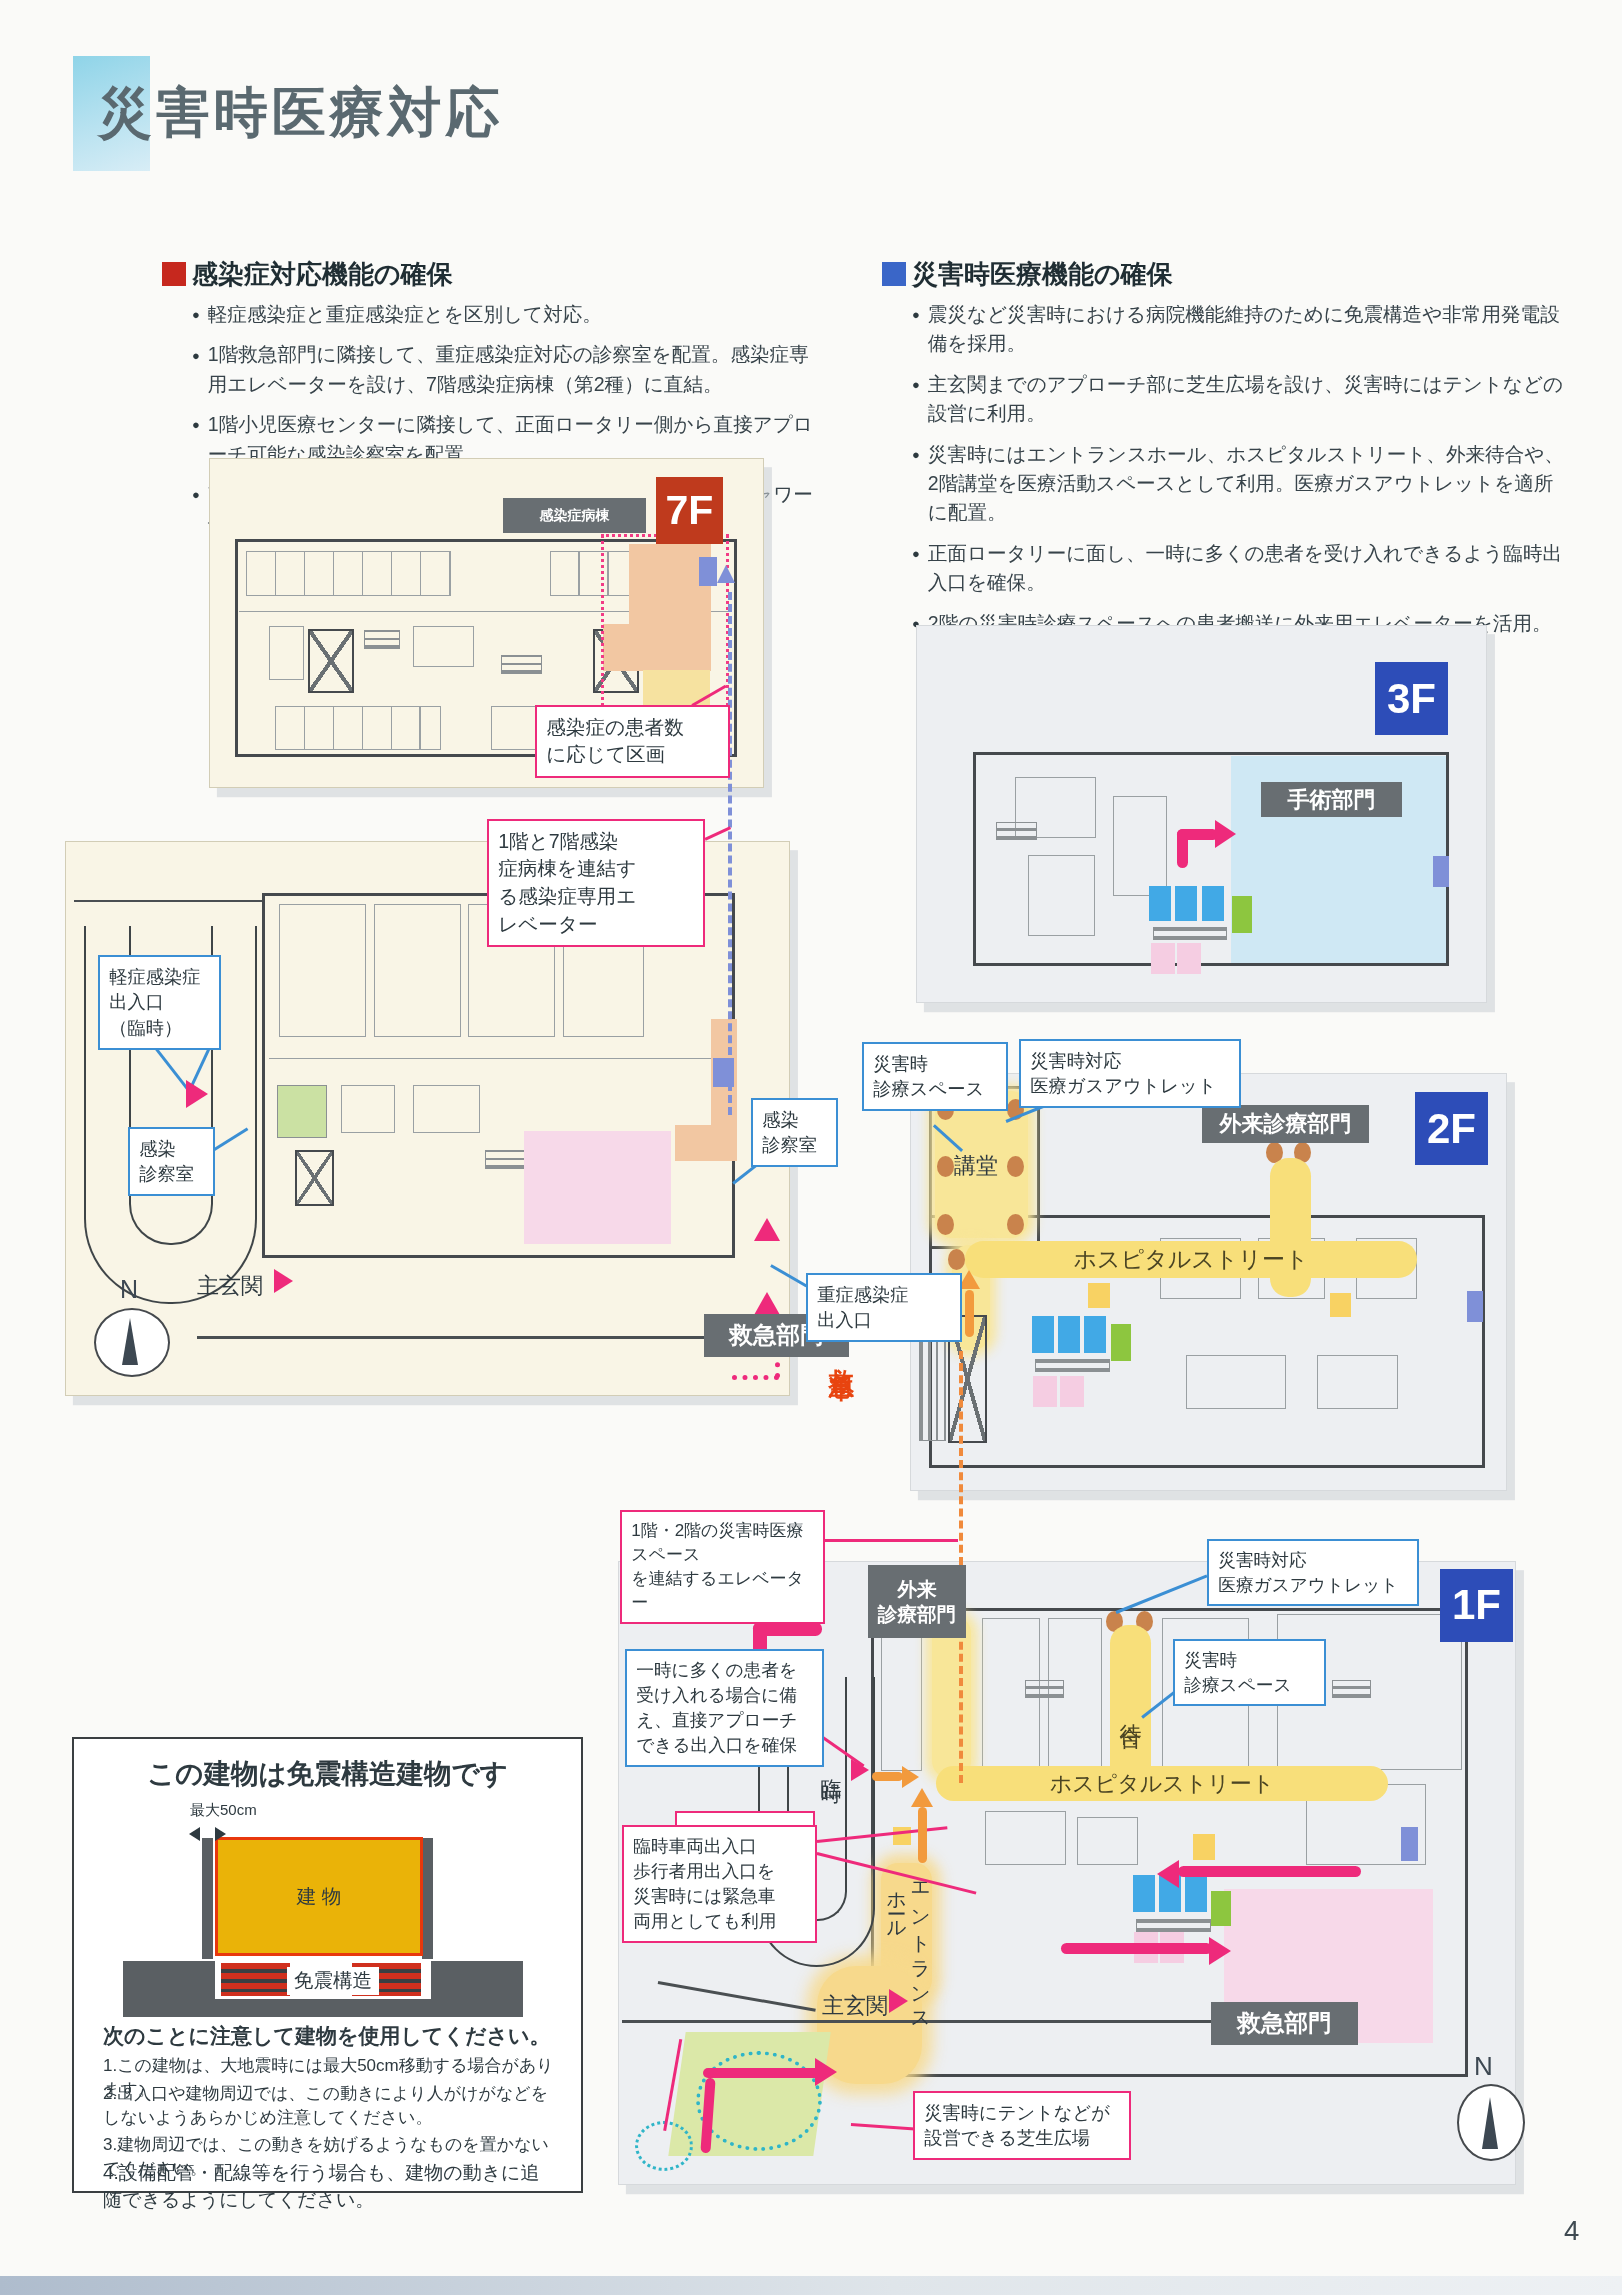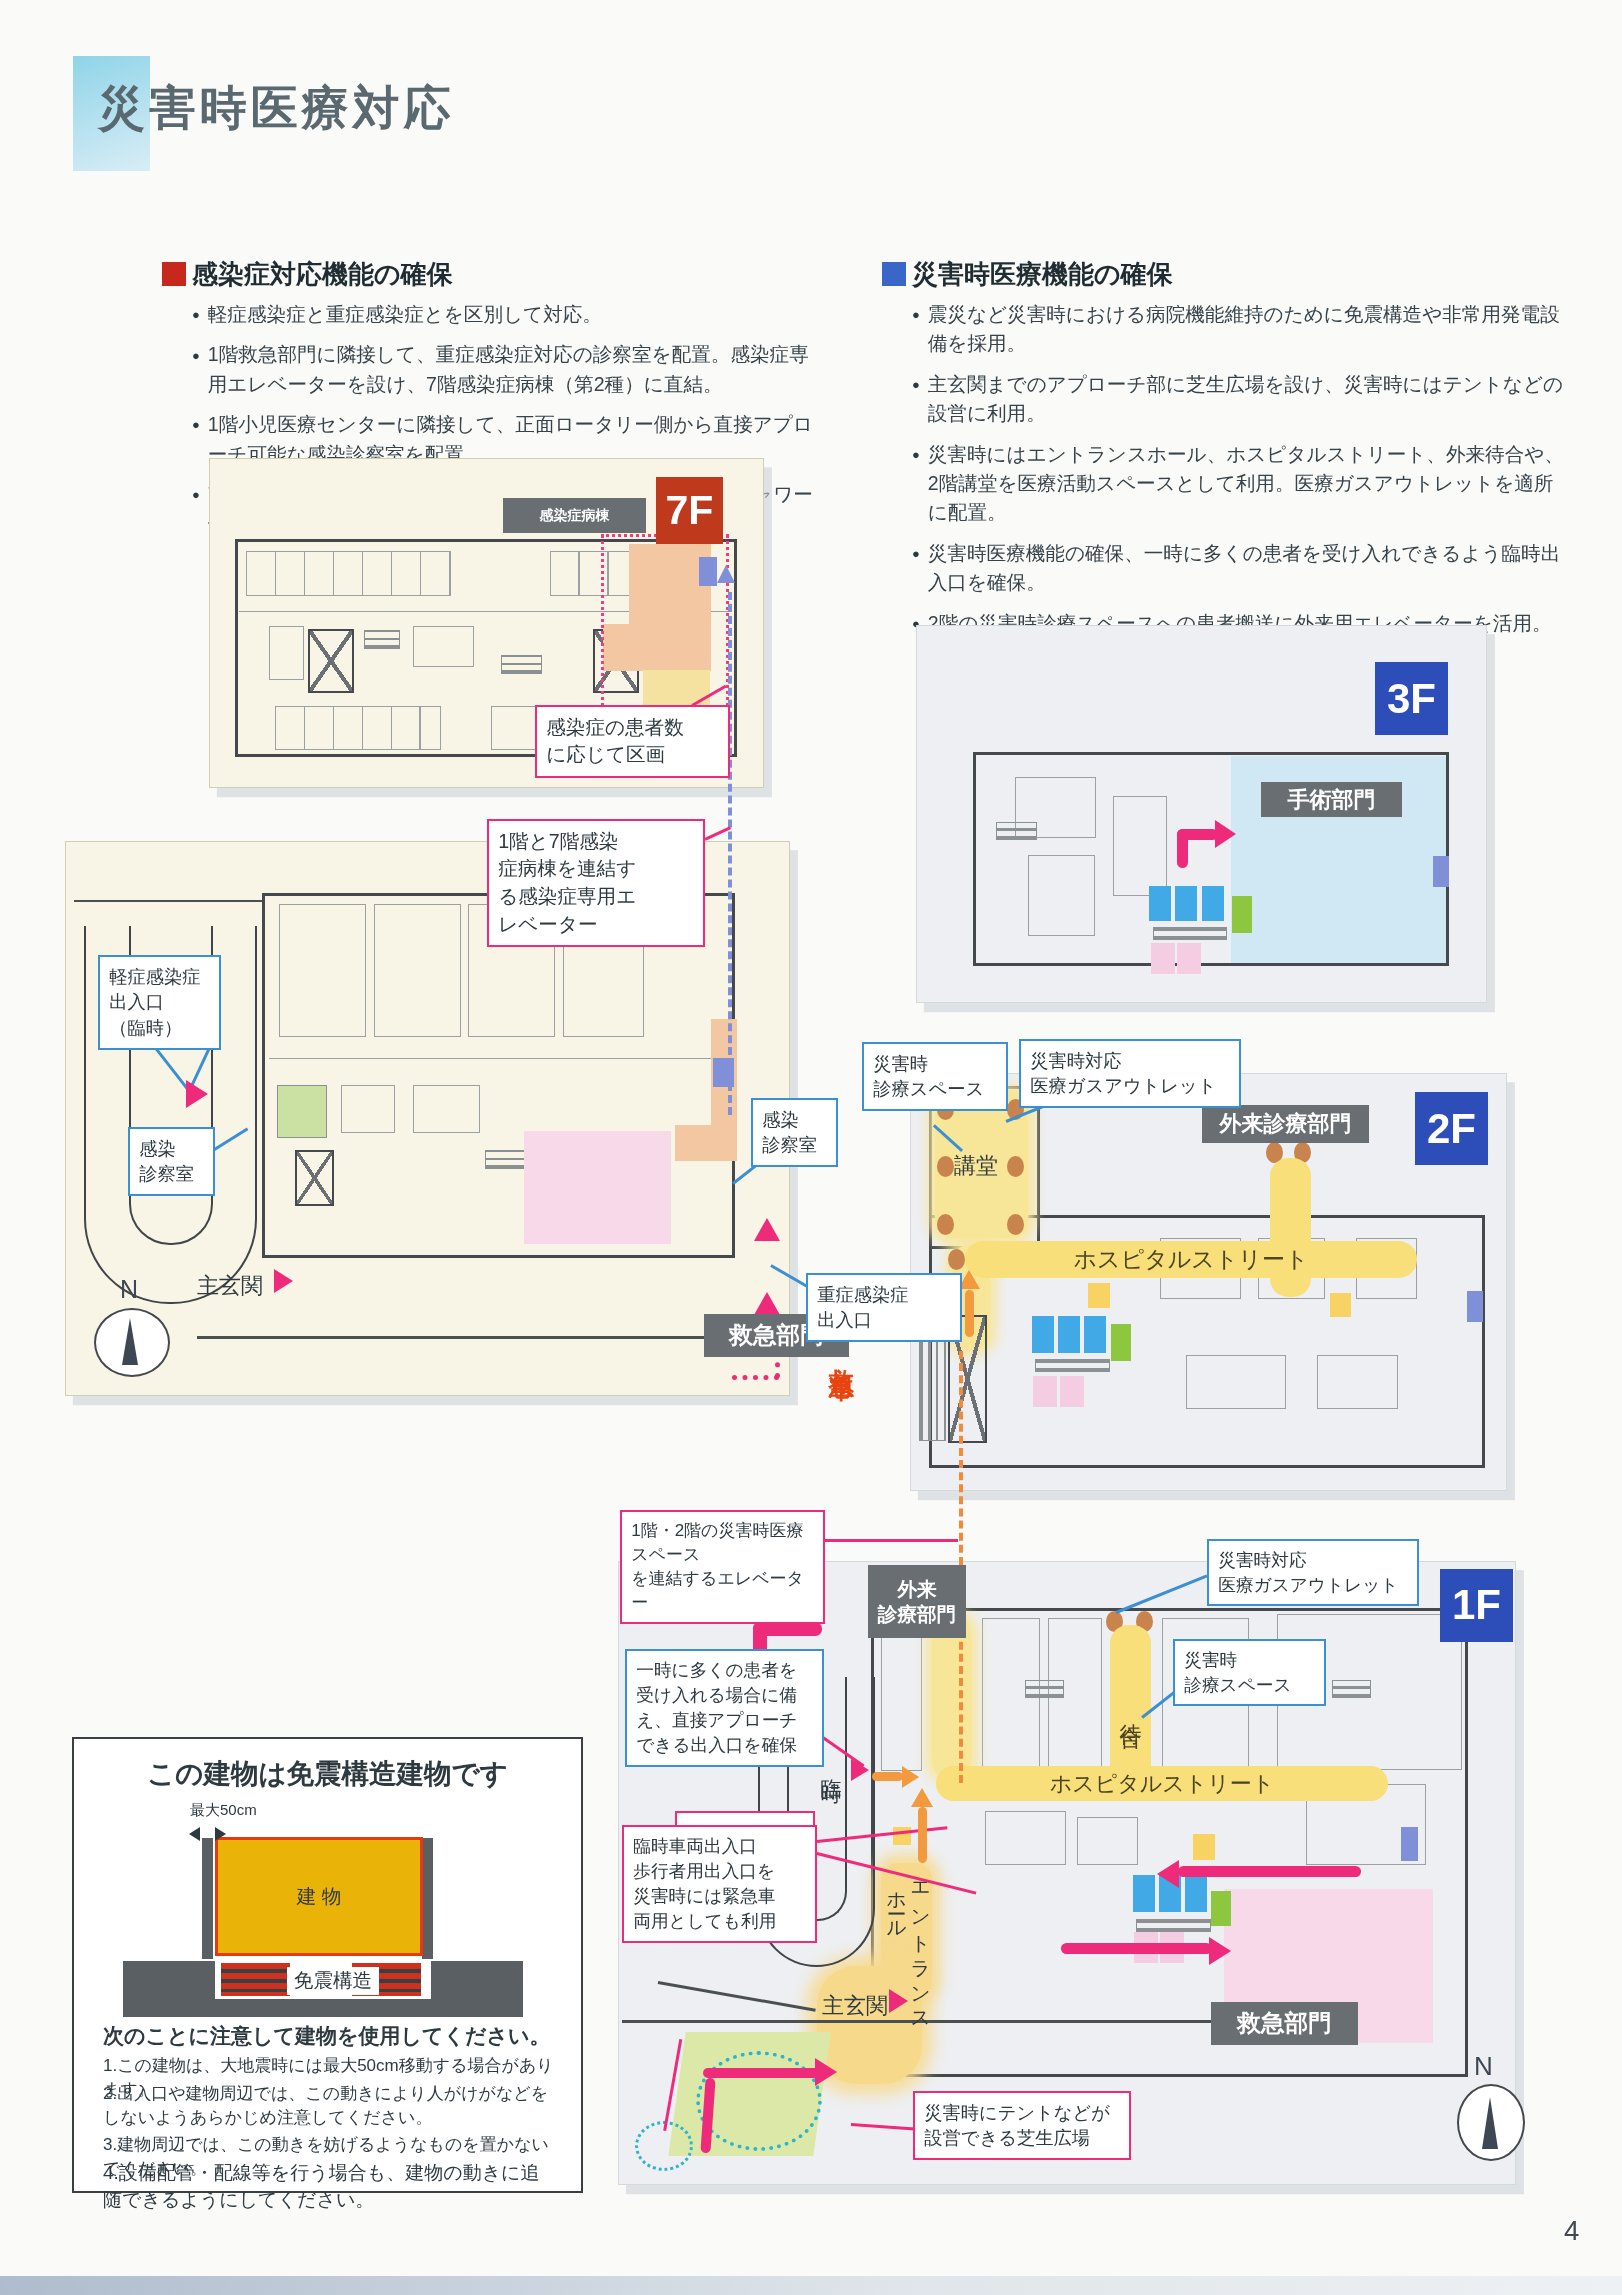--- a/index.html
+++ b/index.html
@@ -47,38 +47,38 @@
   .compass{position:absolute;border:2px solid #45494d;border-radius:50%;background:#fff;z-index:12}
   .needle{position:absolute;width:0;height:0;border-left:8.5px solid transparent;border-right:8.5px solid transparent;border-bottom:47px solid #3d4852}
   .label{position:absolute;z-index:14;color:#2f3a40}
 </style>
 </head>
 <body>
 
 <div id="canvas">
 
   <div class="abs" style="left:73px;top:56px;width:77px;height:115px;background:linear-gradient(160deg,#8fd4e8,#b8e2f0 55%,#d8edf6)"></div>
-  <div class="abs" style="left:98px;top:77px;font-size:47px;letter-spacing:3.9px;color:#5a6970;font-weight:600;font-family:'Liberation Serif','DejaVu Serif',serif">災害時医療対応</div>
+  <div class="abs" style="left:98px;top:77px;font-size:54px;letter-spacing:3.9px;color:#5a6970;font-weight:600;font-family:'Liberation Serif','DejaVu Serif',serif">災害時医療対応</div>
 
   <div class="abs" style="left:162px;top:262px;width:23.6px;height:23.6px;background:#c6281e"></div>
   <div class="sec-head" style="left:192px;top:257px">感染症対応機能の確保</div>
   <ul class="bullets" style="left:192px;top:300px;width:622px">
     <li>軽症感染症と重症感染症とを区別して対応。</li>
     <li>1階救急部門に隣接して、重症感染症対応の診察室を配置。感染症専用エレベーターを設け、7階感染症病棟（第2種）に直結。</li>
     <li>1階小児医療センターに隣接して、正面ロータリー側から直接アプローチ可能な感染診察室を配置。</li>
     <li>7階に感染症病棟（第2種）を整備（8床）。病室はトイレ・シャワー付きの個室。</li>
   </ul>
 
   <div class="abs" style="left:882px;top:262px;width:23.6px;height:23.6px;background:#3a66c8"></div>
   <div class="sec-head" style="left:912px;top:257px">災害時医療機能の確保</div>
   <ul class="bullets" style="left:912px;top:300px;width:654px">
     <li>震災など災害時における病院機能維持のために免震構造や非常用発電設備を採用。</li>
     <li>主玄関までのアプローチ部に芝生広場を設け、災害時にはテントなどの設営に利用。</li>
     <li>災害時にはエントランスホール、ホスピタルストリート、外来待合や、2階講堂を医療活動スペースとして利用。医療ガスアウトレットを適所に配置。</li>
-    <li>災害時医療機能の確保、一時に多くの患者を受け入れできるよう臨時出入口を確保。</li>
+    <li>正面ロータリーに面し、一時に多くの患者を受け入れできるよう臨時出入口を確保。</li>
     <li>2階の災害時診療スペースへの患者搬送に外来用エレベーターを活用。</li>
   </ul>
 
   <div class="panel cream" style="left:209px;top:458px;width:553px;height:328px">
     <div class="wall" style="left:25px;top:80px;width:496px;height:212px"></div>
     <div class="thin" style="left:36px;top:92px;width:203px;height:43px;background:repeating-linear-gradient(90deg,transparent 0 27.5px,#9aa0a3 27.5px 29px)"></div>
     <div class="thin" style="left:340px;top:92px;width:98px;height:43px;background:repeating-linear-gradient(90deg,transparent 0 27.5px,#9aa0a3 27.5px 29px)"></div>
     <div class="hline" style="left:29px;top:152px;width:489px"></div>
     <div class="xbox" style="left:98px;top:170px;width:42px;height:60px"></div>
     <div class="xbox" style="left:383px;top:170px;width:42px;height:60px"></div>

